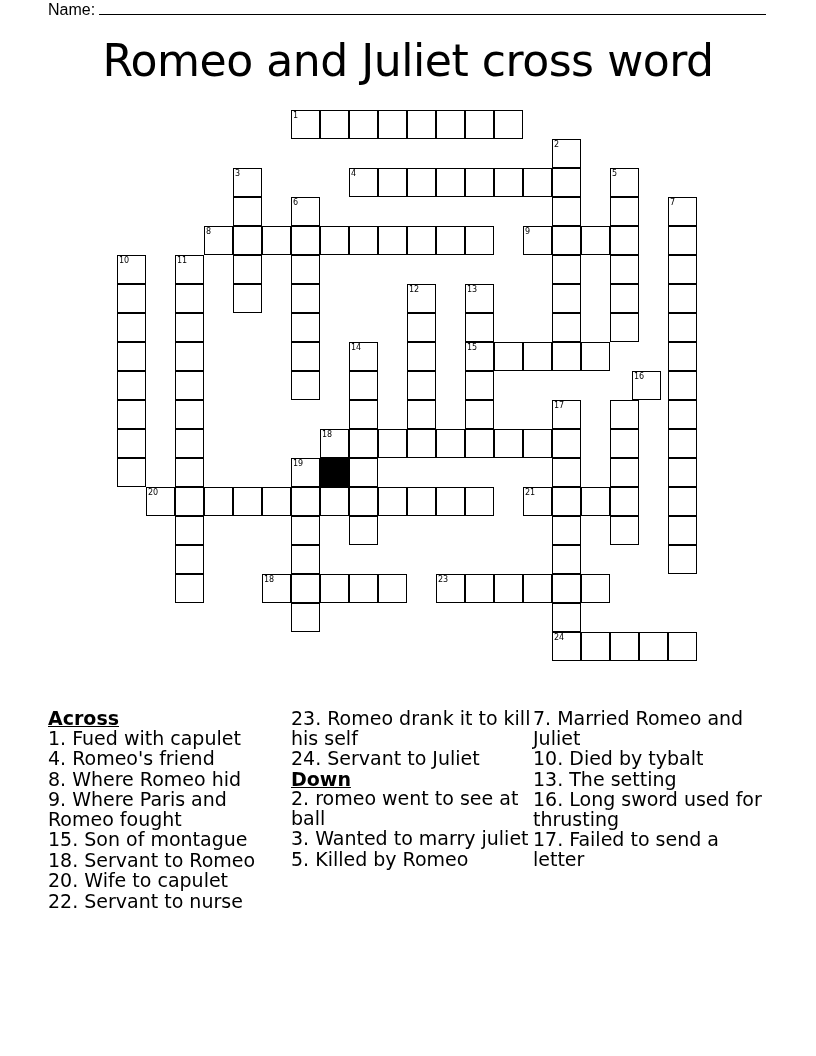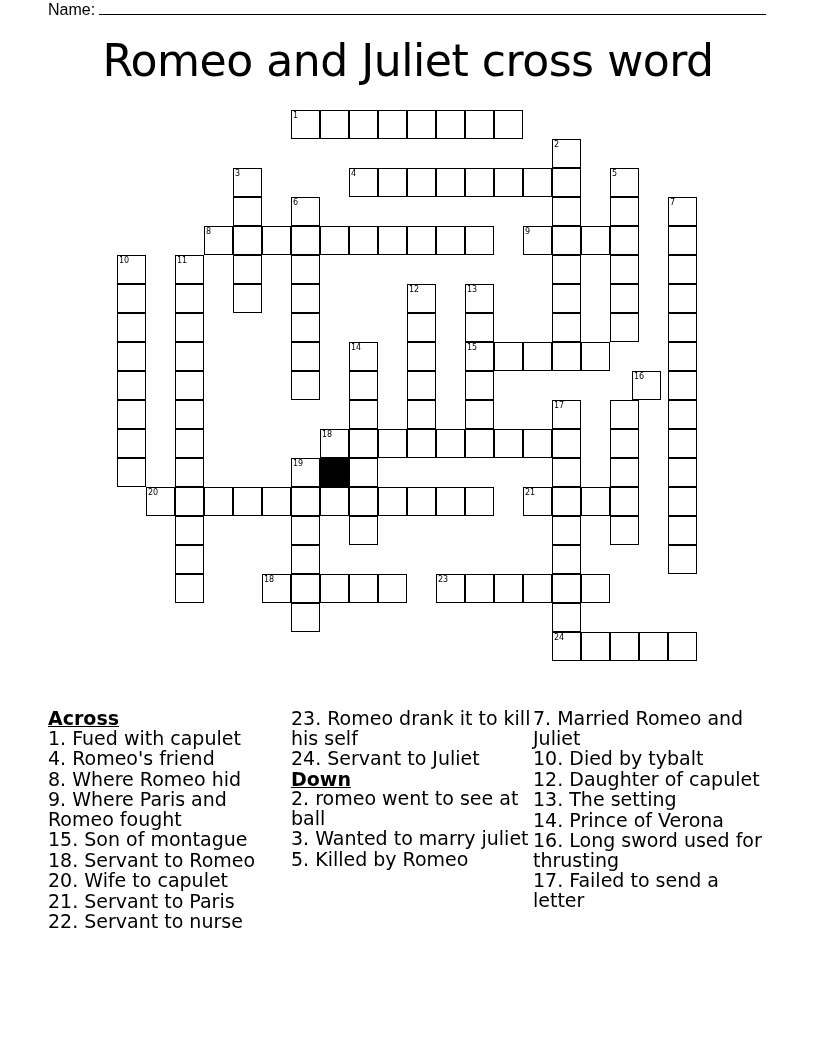--- a/index.html
+++ b/index.html
@@ -238,34 +238,31 @@
 
 <div class="clues col1">
   <div class="heading">Across</div>
   <div class="clue"><b>1.</b> <span>Fued with capulet</span></div>
   <div class="clue"><b>4.</b> <span>Romeo's friend</span></div>
   <div class="clue"><b>8.</b> <span>Where Romeo hid</span></div>
   <div class="clue"><b>9.</b> <span>Where Paris and Romeo fought</span></div>
   <div class="clue"><b>15.</b> <span>Son of montague</span></div>
   <div class="clue"><b>18.</b> <span>Servant to Romeo</span></div>
   <div class="clue"><b>20.</b> <span>Wife to capulet</span></div>
-  <div class="clue"><b>21.</b> <span>Servant to Paris</span></div>
   <div class="clue"><b>22.</b> <span>Servant to nurse</span></div>
 </div>
 
 <div class="clues col2">
   <div class="clue"><b>23.</b> <span>Romeo drank it to kill his self</span></div>
   <div class="clue"><b>24.</b> <span>Servant to Juliet</span></div>
   <div class="heading">Down</div>
   <div class="clue"><b>2.</b> <span>romeo went to see at ball</span></div>
   <div class="clue"><b>3.</b> <span>Wanted to marry juliet</span></div>
   <div class="clue"><b>5.</b> <span>Killed by Romeo</span></div>
 </div>
 
 <div class="clues col3">
   <div class="clue"><b>7.</b> <span>Married Romeo and Juliet</span></div>
   <div class="clue"><b>10.</b> <span>Died by tybalt</span></div>
-  <div class="clue"><b>12.</b> <span>Daughter of capulet</span></div>
   <div class="clue"><b>13.</b> <span>The setting</span></div>
-  <div class="clue"><b>14.</b> <span>Prince of Verona</span></div>
   <div class="clue"><b>16.</b> <span>Long sword used for thrusting</span></div>
   <div class="clue"><b>17.</b> <span>Failed to send a letter</span></div>
 </div>
 
 </body></html>

